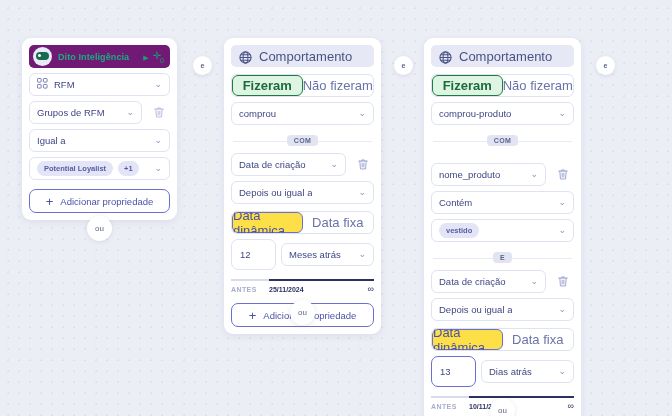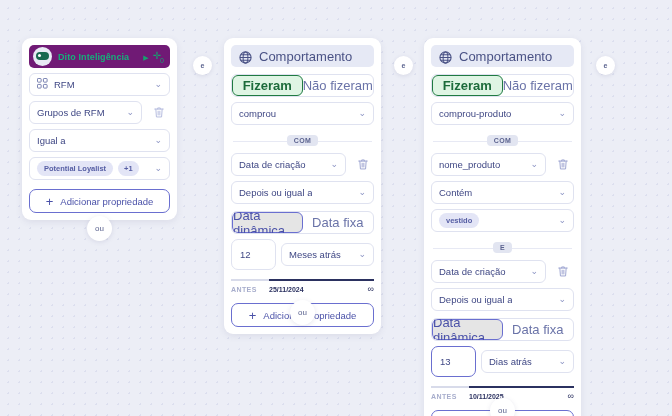--- a/index.html
+++ b/index.html
@@ -149,21 +149,21 @@
     color: #6a73a8;
   }
   .toggle .on-green {
     background: #dff5e4;
     color: #1c6b3b;
     border: 1.3px solid #1f7a42;
     border-radius: 6px;
     font-weight: bold;
   }
   .toggle .on-violet {
-    background: #e5e5e5;
+    background: #fde047;
     color: #4a51a8;
     border: 1.3px solid #6a6fd0;
     border-radius: 6px;
     font-weight: normal;
   }
 
   
   .divider {
     position: relative;
     height: 15px;
@@ -429,21 +429,21 @@
       <div class="field">
         <span class="lbl">comprou-produto</span>
         <span class="chev">⌄</span>
       </div>
     </div>
 
     <div class="divider">
       <span class="badge">COM</span>
     </div>
 
-    <div class="row" style="margin-top:5px;justify-content:center;">
+    <div class="row" style="margin-top:15px;justify-content:center;">
       <div class="field">
         <span class="lbl">nome_produto</span>
         <span class="chev">⌄</span>
       </div>
       <div class="trash-btn">
         <svg width="12" height="13" viewBox="0 0 14 15">
           <path d="M2 3.5h10M5.5 3.5V2.2h3v1.3M3.3 3.5l.7 9.2h6l.7-9.2M6 6v4.4M8 6v4.4" fill="none" stroke="#9aa2cf" stroke-width="1.1" stroke-linecap="round" stroke-linejoin="round"></path>
         </svg>
       </div>
     </div>

